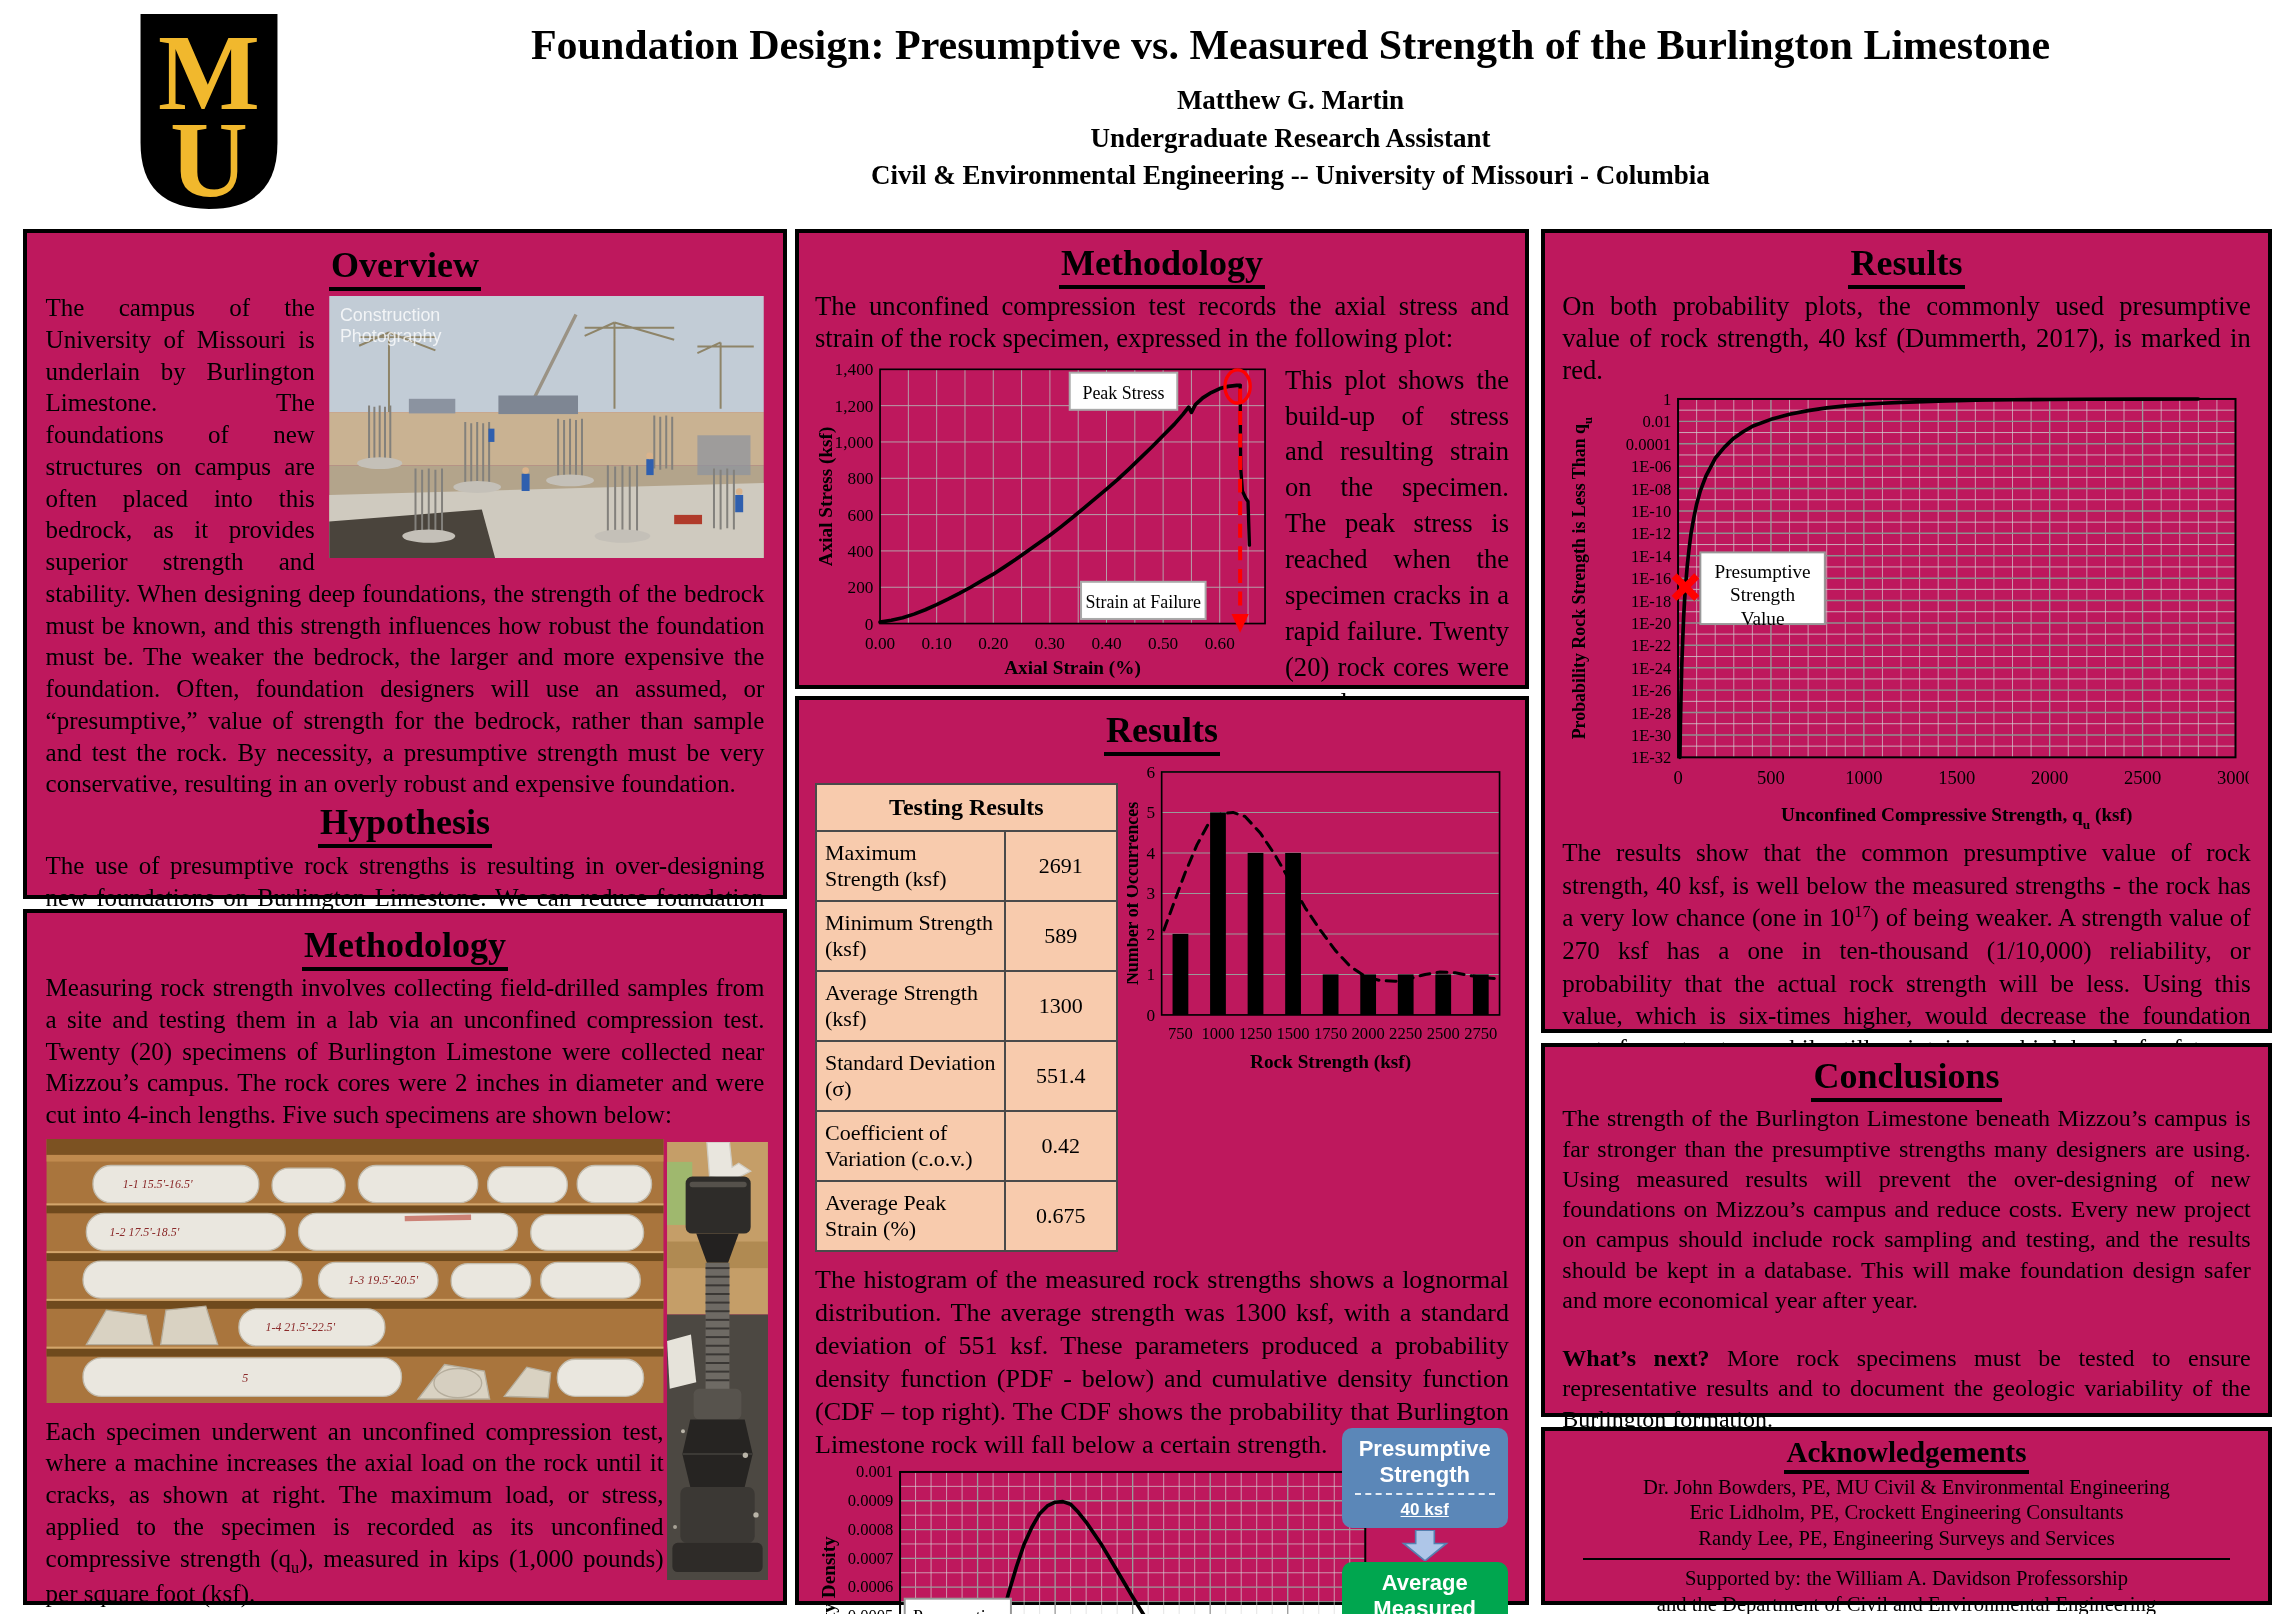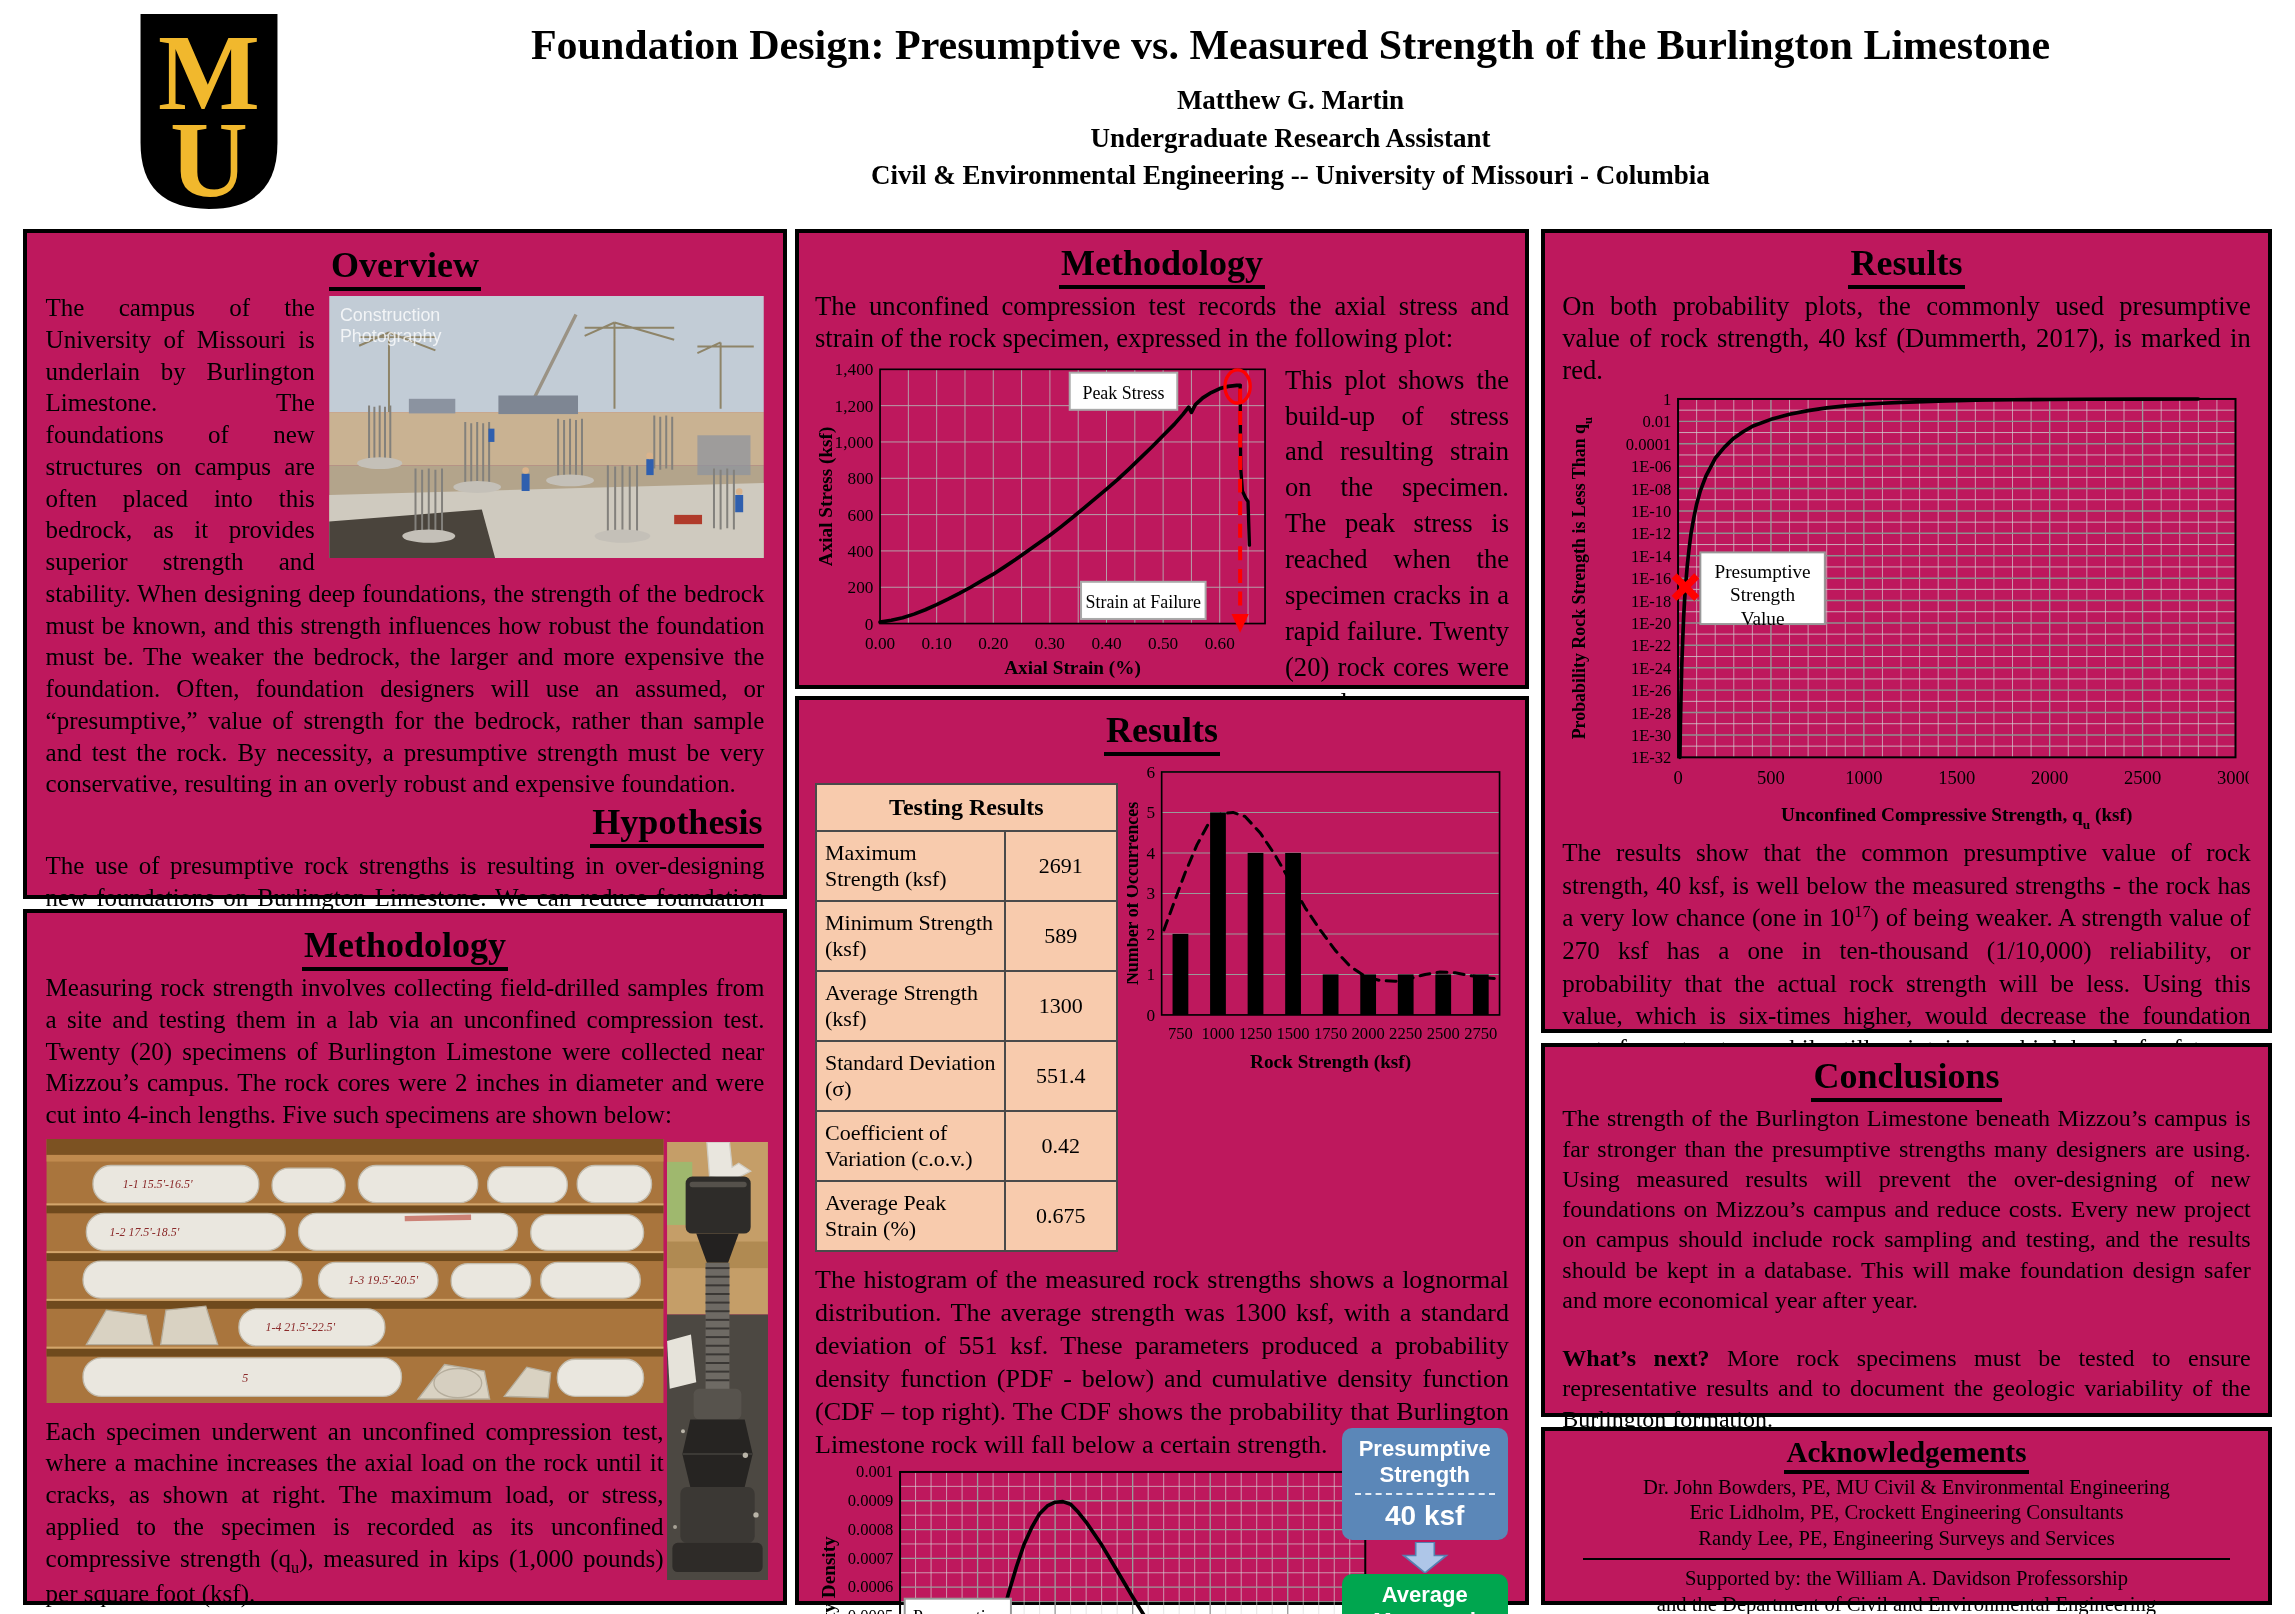--- a/index.html
+++ b/index.html
@@ -24,21 +24,21 @@
   table.tr-table{width:100%;border-collapse:collapse;background:#F8CBAD;}
   table.tr-table td{border:2px solid #4a4a4a;font-size:22px;padding:8px 8px;}
   table.tr-table td.tt{text-align:center;font-weight:bold;font-size:24px;padding:9.3px 4px;}
   table.tr-table td.v{width:94px;text-align:center;}
   .rc-para{margin-top:10.6px;}
   .rc-media{position:relative;margin-top:2.7px;height:371px;}
   .flow{position:absolute;right:1.3px;top:-36px;width:166px;}
   .flow-box{color:#fff;text-align:center;font-family:"Liberation Sans",sans-serif;font-weight:bold;border-radius:10px;padding:8px 5.3px;box-sizing:border-box;}
   .flow-box .t{font-size:22px;line-height:1.18;}
   .flow-box .dash{border-top:2px dashed rgba(255,255,255,.85);width:90%;margin:5.3px auto;}
-  .flow-box .val{font-size:28px;}
+  .flow-box .val{font-size:17px;text-decoration:underline;}
   .flow-arrow{display:block;margin:1.3px auto;}
   .cdf-para{margin-top:6.6px;font-size:25px;line-height:1.30;}
   .concl-next{margin-top:28px;}
   .ack-names{font-size:20.6px;line-height:1.24;text-align:center;}
   .ack-div{border:none;border-top:2px solid #000;width:94%;margin:6.6px auto;}
   sup{font-size:65%;vertical-align:super;}
   sub{font-size:65%;vertical-align:sub;}
   .chart{display:block;}
 </style>
 </head>
@@ -109,21 +109,21 @@
             <circle cx="296" cy="263" r="5"></circle>
             <circle cx="483" cy="241" r="5"></circle>
             <circle cx="618" cy="295" r="5"></circle>
           </g>
         <rect x="520" y="330" width="42" height="14" fill="#b03a2a"></rect>
         <text x="16" y="38" font-size="27" fill="rgba(255,255,255,0.78)" font-family="Liberation Sans, sans-serif">Construction</text>
         <text x="16" y="70" font-size="27" fill="rgba(255,255,255,0.78)" font-family="Liberation Sans, sans-serif">Photography</text>
       </svg>
     </div>
     <div class="bt">The campus of the University of Missouri is underlain by Burlington Limestone. The foundations of new structures on campus are often placed into this bedrock, as it provides superior strength and stability. When designing deep foundations, the strength of the bedrock must be known, and this strength influences how robust the foundation must be. The weaker the bedrock, the larger and more expensive the foundation. Often, foundation designers will use an assumed, or “presumptive,” value of strength for the bedrock, rather than sample and test the rock. By necessity, a presumptive strength must be very conservative, resulting in an overly robust and expensive foundation.</div>
-    <div class="sec-h" style="text-align:right;"><span class="u">Hypothesis</span></div>
+    <div class="sec-h" style=""><span class="u">Hypothesis</span></div>
     <div class="bt">The use of presumptive rock strengths is resulting in over-designing new foundations on Burlington Limestone. We can reduce foundation costs by using the measured rock strengths for design while still maintaining high reliability (safety).</div>
   </section>
 
   <section class="box" style="left:23px;top:909px;width:764px;height:696px;">
     <div class="sec-h"><span class="u">Methodology</span></div>
     <div class="bt">Measuring rock strength involves collecting field-drilled samples from a site and testing them in a lab via an unconfined compression test. Twenty (20) specimens of Burlington Limestone were collected near Mizzou’s campus. The rock cores were 2 inches in diameter and were cut into 4-inch lengths. Five such specimens are shown below:</div>
     <div class="ml-media">
       <div>
         <svg width="618" height="264" viewBox="0 0 930 398">
           <rect width="930" height="398" fill="#a9753d"></rect>

